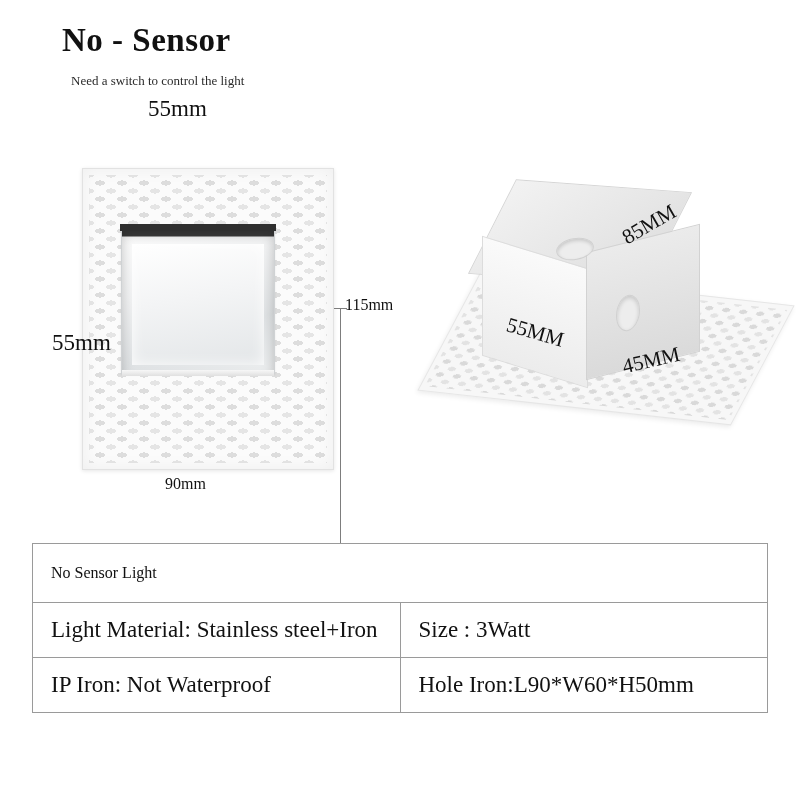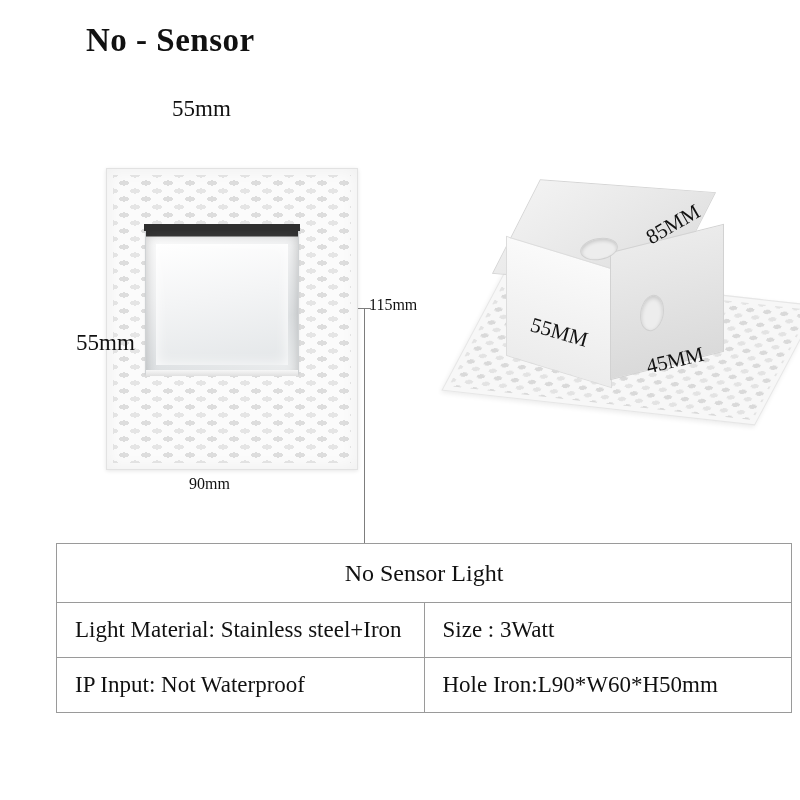--- a/index.html
+++ b/index.html
@@ -11,21 +11,20 @@
     height: 800px;
     background: #ffffff;
     font-family: "Liberation Serif", serif;
     color: #1a1a1a;
     position: relative;
     overflow: hidden;
   }
   .page {
     position: absolute;
     inset: 0;
-    margin-left: 24px;
   }
 
   
   .header {
     position: absolute;
     left: 62px;
     top: 20px;
     width: 420px;
   }
   .title {
@@ -304,34 +303,34 @@
   .spec-table td {
     border: 1px solid #9a9a9a;
     height: 54px;
     font-size: 23px;
     font-family: "Liberation Serif", serif;
     color: #111;
     padding: 0 18px;
     vertical-align: middle;
   }
   .spec-table td.head {
-    text-align: center;
-    font-size: 24px;
+    font-size: 16px;
     height: 58px;
   }
   .spec-table td.c1 { width: 50%; }
   .spec-table td.c2 { width: 50%; }
 </style>
 </head>
 <body>
 
 <div class="page">
 
   <div class="header">
     <h1 class="title">No - Sensor</h1>
+    <div class="subtitle">Need a switch to control the light</div>
   </div>
 
   <div class="illus">
 
     <div class="front-wrap">
       <div class="perf-plate">
         <div class="perf-texture"></div>
         <div class="inner-shadow"></div>
         <div class="cavity">
           <div class="lip-top"></div>
@@ -368,19 +367,19 @@
   <table class="spec-table">
     <tbody>
       <tr>
         <td class="head" colspan="2">No Sensor Light</td>
       </tr>
       <tr>
         <td class="c1">Light Material: Stainless steel+Iron</td>
         <td class="c2">Size : 3Watt</td>
       </tr>
       <tr>
-        <td class="c1">IP Input: Not Waterproof</td>
+        <td class="c1">IP Iron: Not Waterproof</td>
         <td class="c2">Hole Iron:L90*W60*H50mm</td>
       </tr>
     </tbody>
   </table>
 
 </div>
 
 </body></html>

